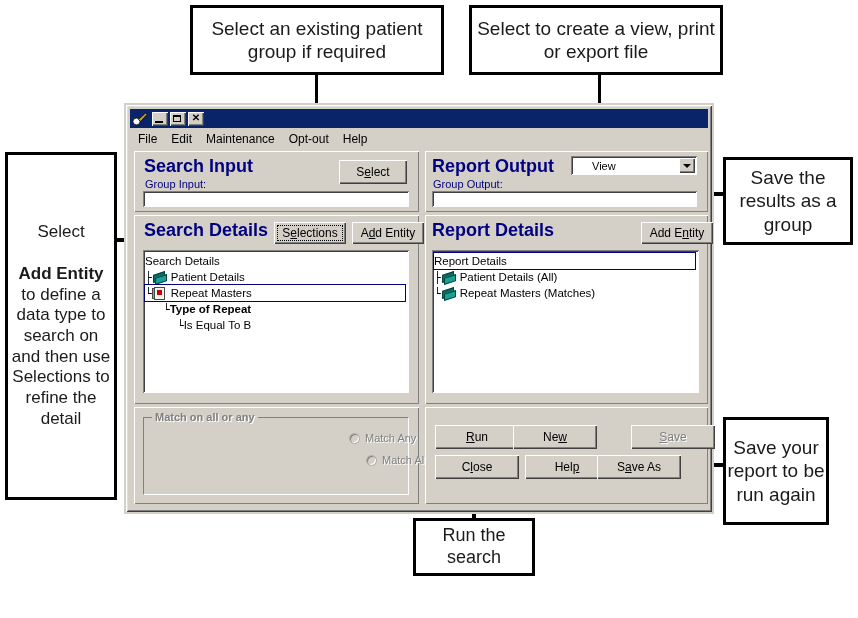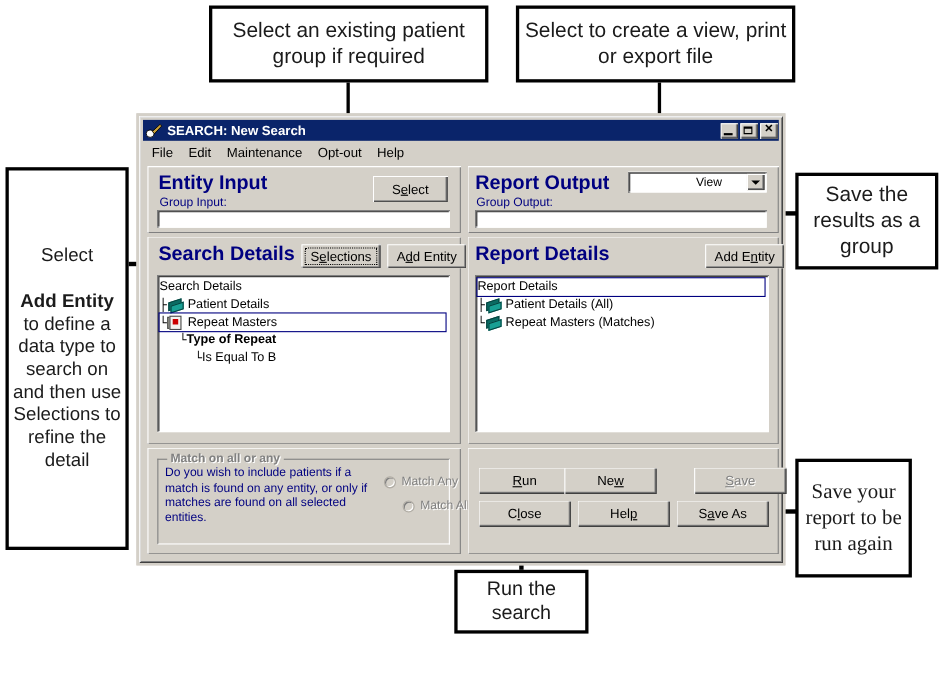--- a/index.html
+++ b/index.html
@@ -20,21 +20,21 @@
     color:#1b1b1b;
     font-family:"Liberation Sans", sans-serif;
     line-height:1.22;
   }
   .callout span{display:block;width:100%;}
   .c-top1{left:190px;top:5px;width:254px;height:70px;font-size:19px;}
   .c-top2{left:469px;top:5px;width:254px;height:70px;font-size:19px;}
   .c-left{left:5px;top:152px;width:112px;height:348px;font-size:17px;padding:6px 2px;}
   .c-left b{font-weight:bold;}
   .c-right1{left:723px;top:157px;width:130px;height:88px;font-size:19px;}
-  .c-right2{left:723px;top:417px;width:106px;height:108px;font-size:19px;font-family:Liberation Serif, serif;}
+  .c-right2{left:723px;top:417px;width:106px;height:108px;font-size:19px;}
   .c-report{left:464px;top:328px;width:215px;height:60px;font-size:18px;}
   .c-run{left:413px;top:518px;width:122px;height:58px;font-size:18px;}
 
   
   .arrow-line{position:absolute;background:#000;}
   .arrow-head{position:absolute;width:0;height:0;}
   .ah-down{border-left:9px solid transparent;border-right:9px solid transparent;border-top:14px solid #000;}
   .ah-up{border-left:9px solid transparent;border-right:9px solid transparent;border-bottom:14px solid #000;}
   .ah-right{border-top:9px solid transparent;border-bottom:9px solid transparent;border-left:14px solid #000;}
   .ah-left{border-top:9px solid transparent;border-bottom:9px solid transparent;border-right:14px solid #000;}
@@ -108,21 +108,21 @@
     position:absolute;left:3px;top:3px;right:3px;bottom:3px;
     border:1px dotted #000;box-sizing:border-box;
   }
   .btn u{text-decoration:underline;}
 
   .combo{
     position:absolute;background:#ffffff;
     box-shadow: inset 1px 1px 0 #808080, inset -1px -1px 0 #ffffff,
                 inset 2px 2px 0 #404040;
     box-sizing:border-box;display:flex;align-items:center;
-    font-size:11px;color:#000;padding-left:21px;justify-content:center;
+    font-size:11px;color:#000;padding-left:21px;
   }
   .combo .arrowbtn{
     position:absolute;right:2px;top:2px;width:16px;bottom:2px;
     background:#d4d0c8;
     box-shadow: inset 1px 1px 0 #ffffff, inset -1px -1px 0 #404040,
                 inset -2px -2px 0 #808080;
     display:flex;align-items:center;justify-content:center;
   }
   .combo .arrowbtn i{
     width:0;height:0;border-left:4px solid transparent;border-right:4px solid transparent;
@@ -220,38 +220,37 @@
 
 <div class="win">
 
   <div class="titlebar">
     <div class="tb-icon">
       <svg width="16" height="14" viewBox="0 0 16 14">
         <ellipse cx="4.5" cy="9.5" rx="3.6" ry="3.4" fill="#ffffff" stroke="#000" stroke-width="0.8"></ellipse>
         <path d="M6.5 7.5 L13.5 1.0 L15 2.6 L8.4 9.6 Z" fill="#c8a13a" stroke="#000" stroke-width="0.8"></path>
       </svg>
     </div>
-    <div class="tb-title">SEARCH: New Search</div>
     <div class="tb-btns">
       <div class="tb-btn gl-min"></div>
       <div class="tb-btn gl-max"></div>
       <div class="tb-btn gl-close">✕</div>
     </div>
   </div>
 
   <div class="menubar">
     <div class="mi">File</div>
     <div class="mi">Edit</div>
     <div class="mi">Maintenance</div>
     <div class="mi">Opt-out</div>
     <div class="mi">Help</div>
   </div>
 
   <div class="panel p-si">
-    <div class="hdr" style="left:10px;top:5px;">Entity Input</div>
+    <div class="hdr" style="left:10px;top:5px;">Search Input</div>
     <div class="sublbl" style="left:11px;top:27px;">Group Input:</div>
     <div class="btn" style="left:205px;top:9px;width:68px;height:24px;">
       <span>S<u>e</u>lect</span>
     </div>
     <div class="txtbox" style="left:9px;top:40px;width:266px;height:16px;"></div>
   </div>
 
   <div class="panel p-ro">
     <div class="hdr" style="left:7px;top:5px;">Report Output</div>
     <div class="combo" style="left:146px;top:5px;width:126px;height:19px;">
@@ -329,21 +328,20 @@
             <span class="b2"></span>
           </span>
         <span class="tlabel">Repeat Masters (Matches)</span>
       </div>
     </div>
   </div>
 
   <div class="panel p-match">
     <div class="group" style="left:9px;top:10px;width:266px;height:78px;">
       <span class="gtitle">Match on all or any</span>
-      <div class="gtext" style="left:6px;top:6px;width:190px;">Do you wish to include patients if a match is found on any entity, or only if matches are found on all selected entities.</div>
       <div class="radio" style="left:205px;top:14px;">
         <span class="rb"></span>
         <span>Match Any</span>
       </div>
       <div class="radio" style="left:222px;top:36px;">
         <span class="rb"></span>
         <span>Match All</span>
       </div>
     </div>
   </div>
@@ -357,18 +355,18 @@
     </div>
     <div class="btn disabled" style="left:206px;top:18px;width:84px;height:24px;">
       <span><u>S</u>ave</span>
     </div>
     <div class="btn" style="left:10px;top:48px;width:84px;height:24px;">
       <span>C<u>l</u>ose</span>
     </div>
     <div class="btn" style="left:100px;top:48px;width:84px;height:24px;">
       <span>Hel<u>p</u></span>
     </div>
-    <div class="btn" style="left:190px;top:48px;width:84px;height:24px;">
+    <div class="btn" style="left:172px;top:48px;width:84px;height:24px;">
       <span>S<u>a</u>ve As</span>
     </div>
   </div>
 
 </div>
 
 </body></html>

